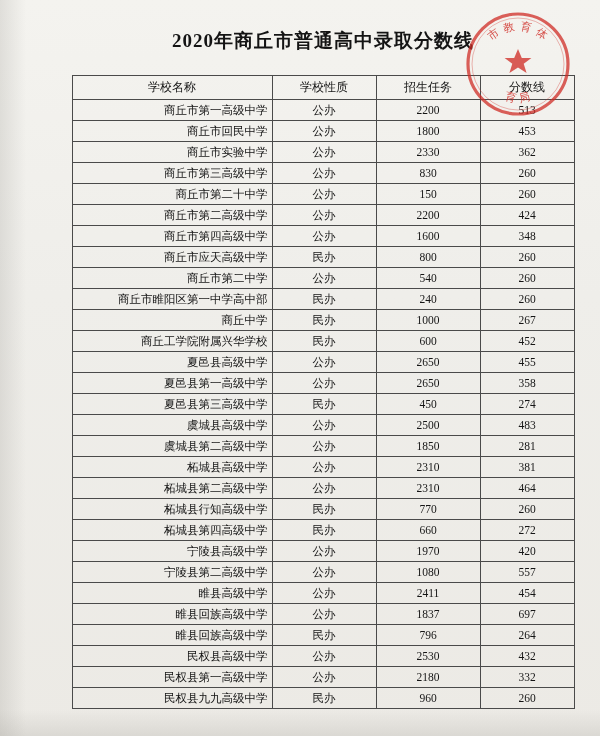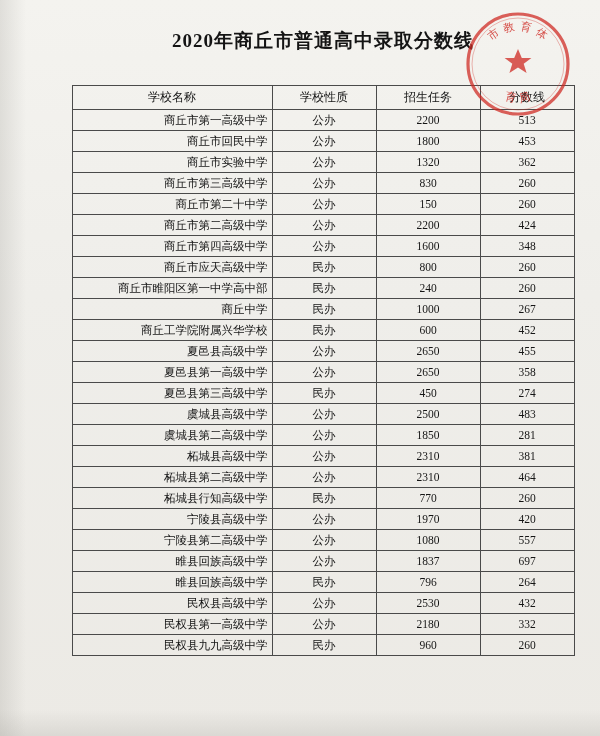--- a/index.html
+++ b/index.html
@@ -33,21 +33,21 @@
     font-size: 19px;
     font-weight: bold;
     letter-spacing: 1px;
     padding-top: 28px;
     padding-bottom: 14px;
     color: #141414;
     font-family: "Liberation Serif", "DejaVu Serif", serif;
   }
   table.score-table {
     border-collapse: collapse;
-    margin: 17px auto;
+    margin: 7px auto;
     width: 502px;
     table-layout: fixed;
     background: transparent;
   }
   table.score-table th,
   table.score-table td {
     border: 1px solid #4a4a4a;
     font-size: 11.5px;
     height: 20px;
     line-height: 20px;
@@ -141,21 +141,21 @@
         </tr>
         <tr>
           <td class="c-name">商丘市回民中学</td>
           <td class="c-type">公办</td>
           <td class="c-plan">1800</td>
           <td class="c-score">453</td>
         </tr>
         <tr>
           <td class="c-name">商丘市实验中学</td>
           <td class="c-type">公办</td>
-          <td class="c-plan">1320</td>
+          <td class="c-plan">2330</td>
           <td class="c-score">362</td>
         </tr>
         <tr>
           <td class="c-name">商丘市第三高级中学</td>
           <td class="c-type">公办</td>
           <td class="c-plan">830</td>
           <td class="c-score">260</td>
         </tr>
         <tr>
           <td class="c-name">商丘市第二十中学</td>
@@ -175,20 +175,26 @@
           <td class="c-plan">1600</td>
           <td class="c-score">348</td>
         </tr>
         <tr>
           <td class="c-name">商丘市应天高级中学</td>
           <td class="c-type">民办</td>
           <td class="c-plan">800</td>
           <td class="c-score">260</td>
         </tr>
         <tr>
+          <td class="c-name">商丘市第二中学</td>
+          <td class="c-type">公办</td>
+          <td class="c-plan">540</td>
+          <td class="c-score">260</td>
+        </tr>
+        <tr>
           <td class="c-name">商丘市睢阳区第一中学高中部</td>
           <td class="c-type">民办</td>
           <td class="c-plan">240</td>
           <td class="c-score">260</td>
         </tr>
         <tr>
           <td class="c-name">商丘中学</td>
           <td class="c-type">民办</td>
           <td class="c-plan">1000</td>
           <td class="c-score">267</td>
@@ -241,30 +247,42 @@
           <td class="c-plan">2310</td>
           <td class="c-score">464</td>
         </tr>
         <tr>
           <td class="c-name">柘城县行知高级中学</td>
           <td class="c-type">民办</td>
           <td class="c-plan">770</td>
           <td class="c-score">260</td>
         </tr>
         <tr>
+          <td class="c-name">柘城县第四高级中学</td>
+          <td class="c-type">民办</td>
+          <td class="c-plan">660</td>
+          <td class="c-score">272</td>
+        </tr>
+        <tr>
           <td class="c-name">宁陵县高级中学</td>
           <td class="c-type">公办</td>
           <td class="c-plan">1970</td>
           <td class="c-score">420</td>
         </tr>
         <tr>
           <td class="c-name">宁陵县第二高级中学</td>
           <td class="c-type">公办</td>
           <td class="c-plan">1080</td>
           <td class="c-score">557</td>
+        </tr>
+        <tr>
+          <td class="c-name">睢县高级中学</td>
+          <td class="c-type">公办</td>
+          <td class="c-plan">2411</td>
+          <td class="c-score">454</td>
         </tr>
         <tr>
           <td class="c-name">睢县回族高级中学</td>
           <td class="c-type">公办</td>
           <td class="c-plan">1837</td>
           <td class="c-score">697</td>
         </tr>
         <tr>
           <td class="c-name">睢县回族高级中学</td>
           <td class="c-type">民办</td>

